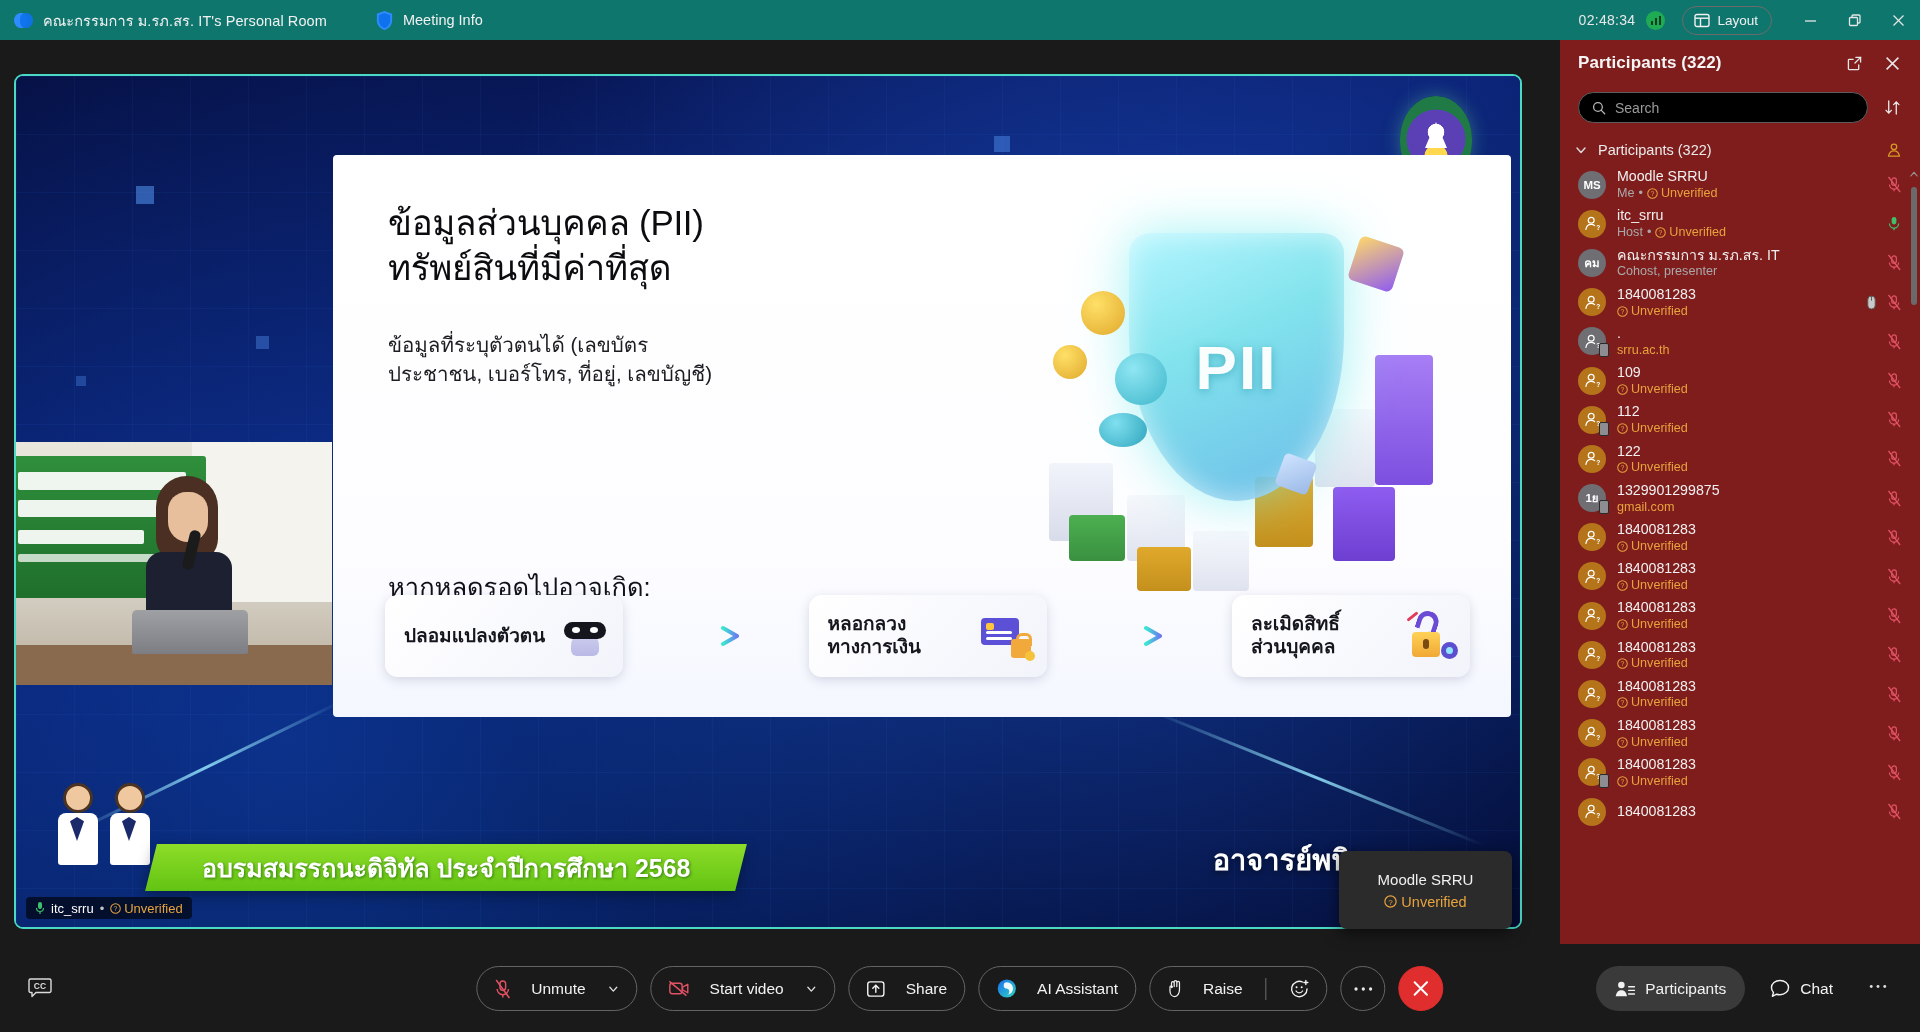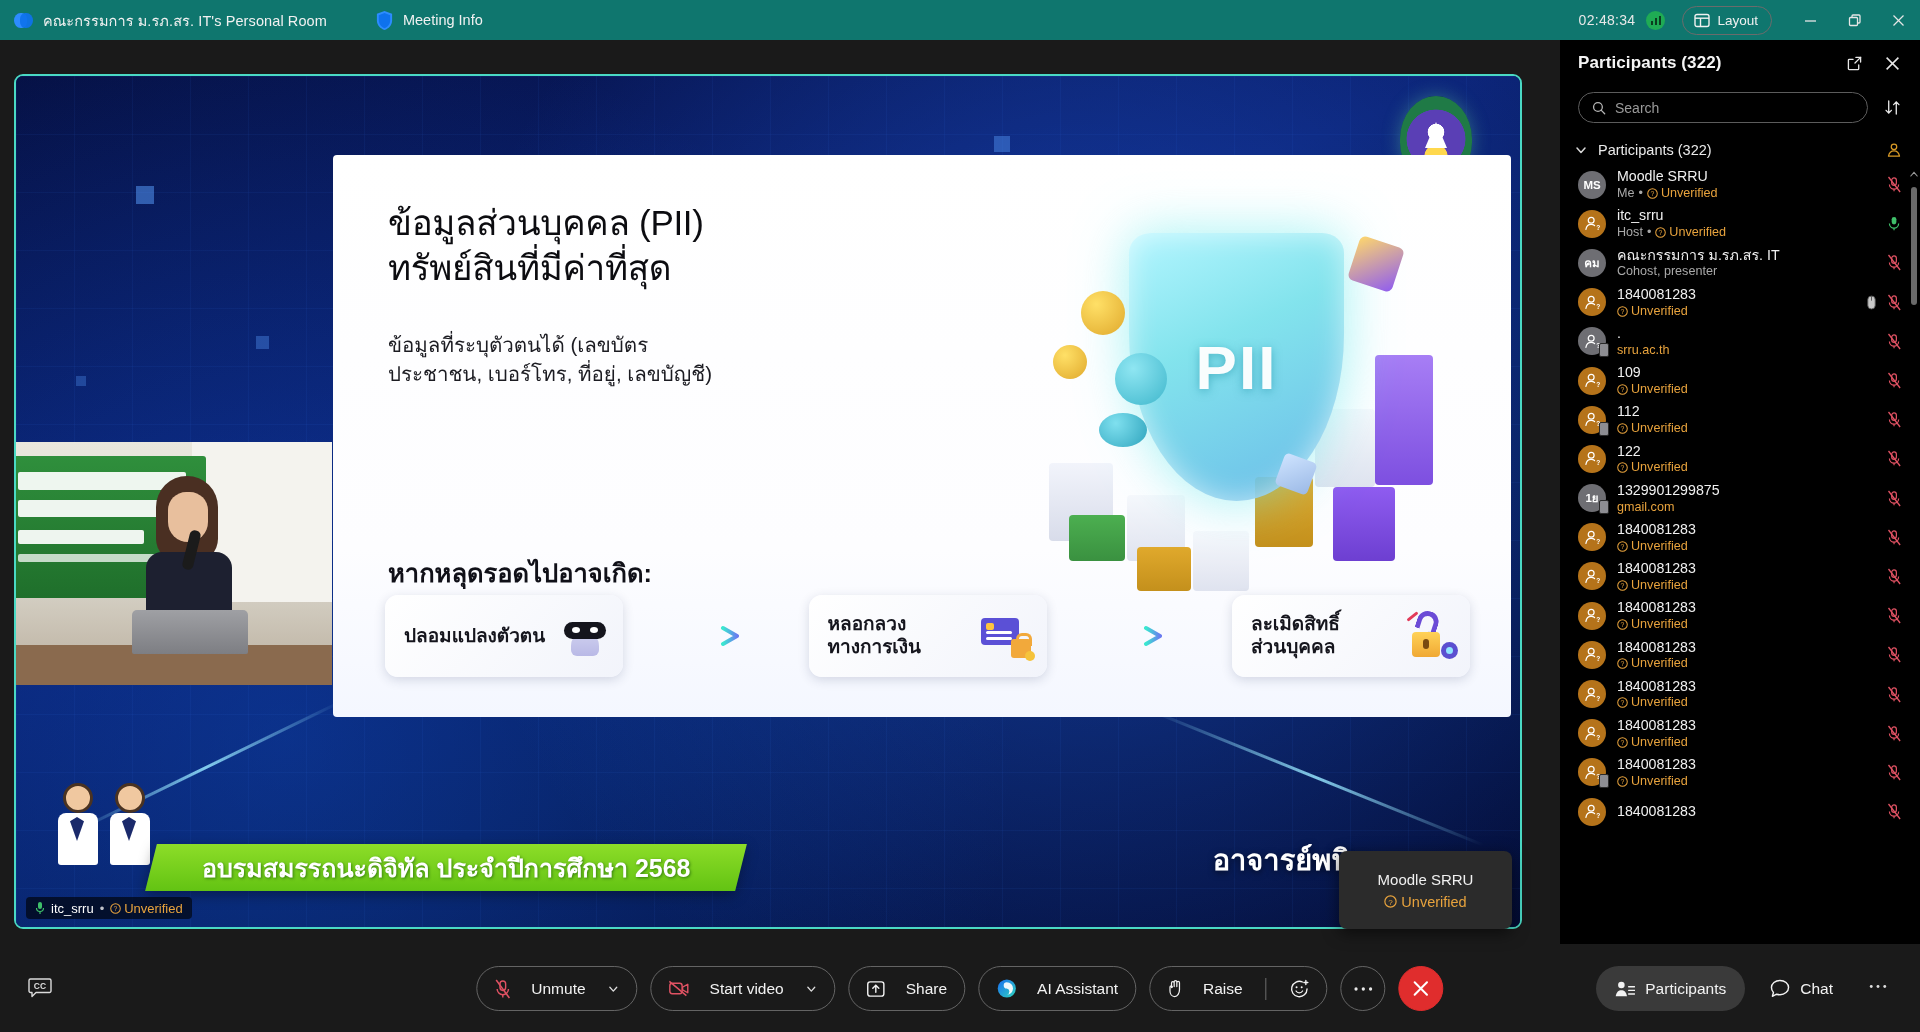--- a/index.html
+++ b/index.html
@@ -109,22 +109,22 @@
   .sl-title {
     position: absolute; left: 55px; top: 46px; width: 460px;
     font-size: 35px; font-weight: 400; color: #0c0c10; line-height: 1.28;
     letter-spacing: -.3px;
   }
   .sl-sub {
     position: absolute; left: 55px; top: 175px; width: 345px;
     font-size: 20.5px; color: #1c1c22; line-height: 1.42;
   }
   .sl-outcome-head {
-    position: absolute; left: 55px; top: 398px;
-    font-size: 25.5px; font-weight: 700; color: #101018;
+    position: absolute; left: 55px; top: 412px;
+    font-size: 25.5px; font-weight: 400; color: #101018;
   }
   .cards-row {
     position: absolute; left: 52px; top: 440px; width: 1085px;
     display: flex; align-items: center; gap: 0;
   }
   .ocard {
     width: 238px; height: 82px; border-radius: 13px;
     background: linear-gradient(135deg,#ffffff 0%, #f2f4fb 100%);
     box-shadow: 0 3px 11px rgba(35,45,90,.17);
     display: flex; align-items: center; justify-content: space-between;
@@ -266,21 +266,21 @@
     background: #2b2b2b; border-radius: 8px;
     display: flex; flex-direction: column; align-items: center; justify-content: center; gap: 6px;
     box-shadow: 0 4px 16px rgba(0,0,0,.55); z-index: 40;
   }
   .tooltip .n { font-size: 15px; color: #f0f0f0; }
   .tooltip .u { font-size: 14.5px; color: #e8a33d; display: flex; align-items: center; gap: 4px; }
 
   
   .panel {
     position: absolute; right: 0; top: 40px; width: 360px; height: 948px;
-    background: #000000; display: flex; flex-direction: column;
+    background: #7f1d1d; display: flex; flex-direction: column;
   }
   .panel-head {
     height: 46px; display: flex; align-items: center; padding: 0 16px 0 18px;
   }
   .panel-head h2 { font-size: 17px; font-weight: 700; color: #f5f5f5; letter-spacing: .1px; }
   .panel-head .acts { margin-left: auto; display: flex; align-items: center; gap: 14px; }
   .ico-btn { width: 24px; height: 24px; display:flex;align-items:center;justify-content:center;
     cursor: pointer; color: #e8e8e8; border-radius: 4px; }
 
   .search-row { display: flex; align-items: center; gap: 12px; padding: 6px 16px 12px 18px; }

